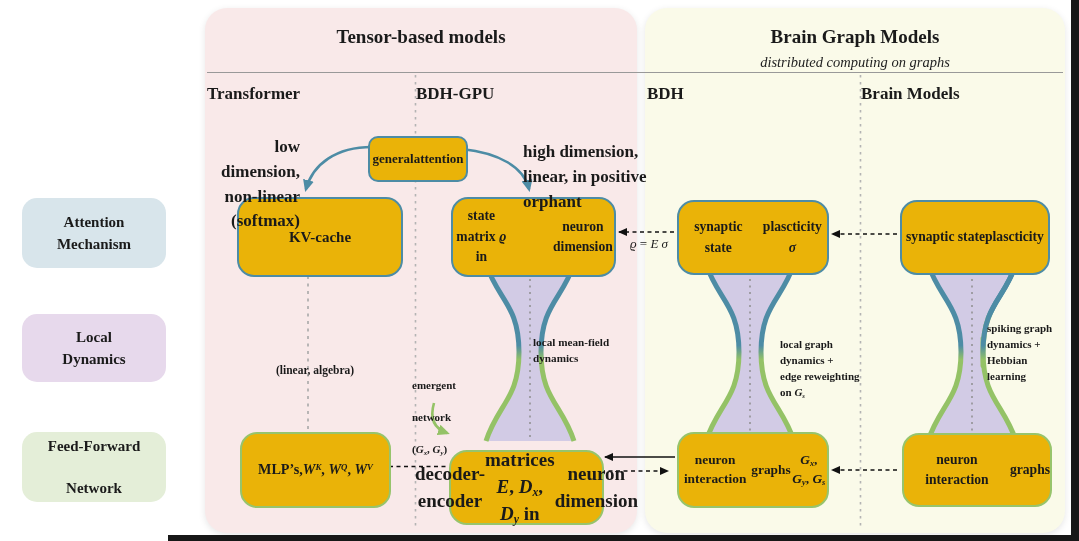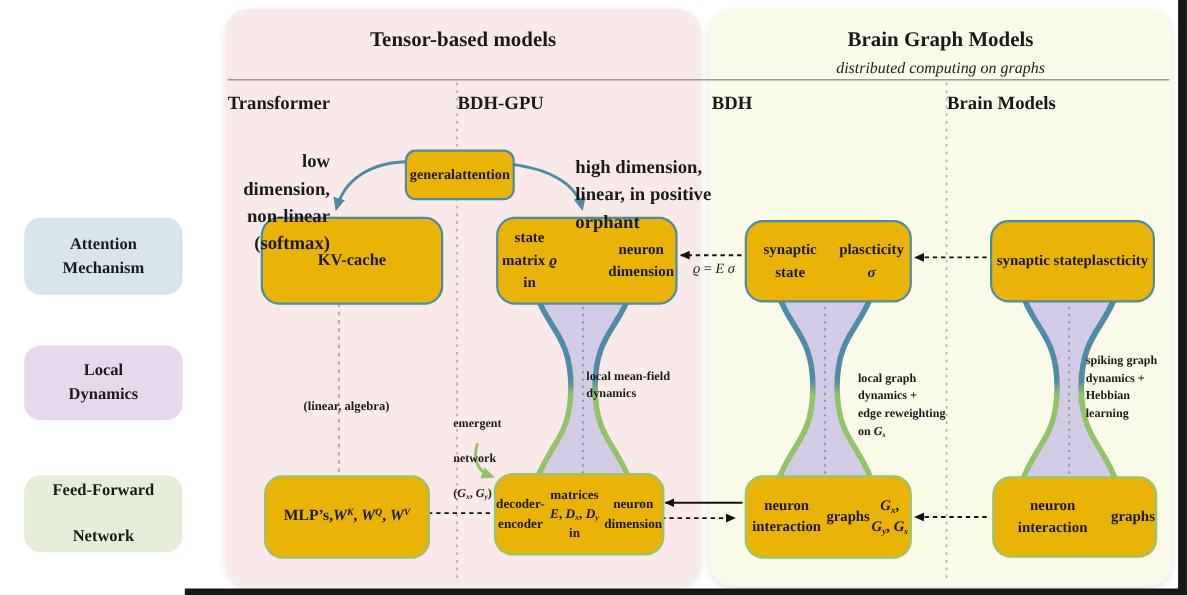--- a/index.html
+++ b/index.html
@@ -145,21 +145,21 @@
   <div class="box teal" style="left:900px;top:200px;width:146px;height:71px;">
     <span>synaptic state</span>
     <span>plascticity</span>
   </div>
 
   <div class="box green" style="left:240px;top:432px;width:147px;height:72px;font-size:14.2px;">
     <span>MLP’s,</span>
     <span><i class="math">W</i><sup>K</sup><span>, </span><i class="math">W</i><sup>Q</sup><span>, </span><i class="math">W</i><sup>V</sup></span>
   </div>
 
-  <div class="box green" style="left:449px;top:430px;width:151px;height:71px;font-size:12px;line-height:1.42;">
+  <div class="box green" style="left:449px;top:450px;width:151px;height:71px;font-size:19px;line-height:1.42;border-radius:18px;">
     <span>decoder-encoder</span>
     <span><span>matrices </span><i class="math">E</i><span>, </span><i class="math">D</i><sub>x</sub><span>, </span><i class="math">D</i><sub>y</sub><span> in</span></span>
     <span>neuron dimension</span>
   </div>
 
   <div class="box green" style="left:677px;top:432px;width:148px;height:72px;font-size:13.4px;line-height:1.4;">
     <span>neuron interaction</span>
     <span>graphs</span>
     <span><i class="math">G</i><sub>x</sub><span>, </span><i class="math">G</i><sub>y</sub><span>, </span><i class="math">G</i><sub>s</sub></span>
   </div>

